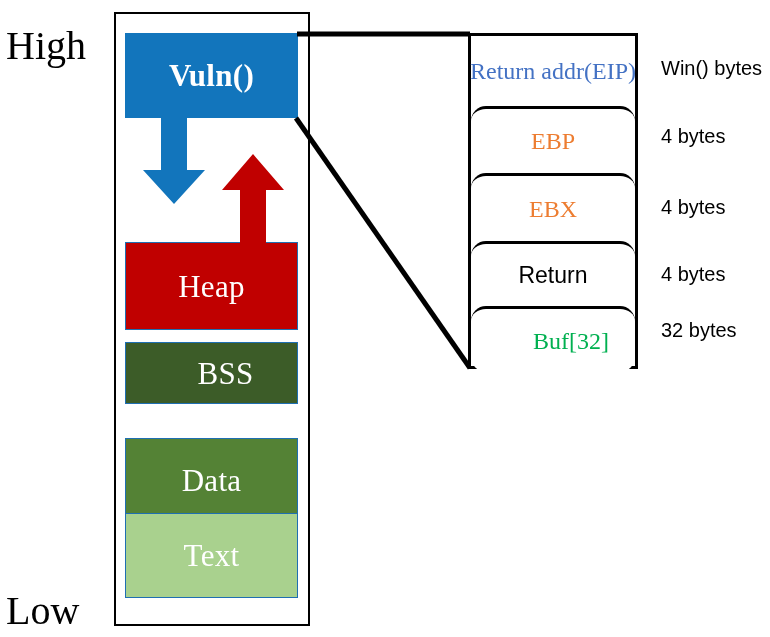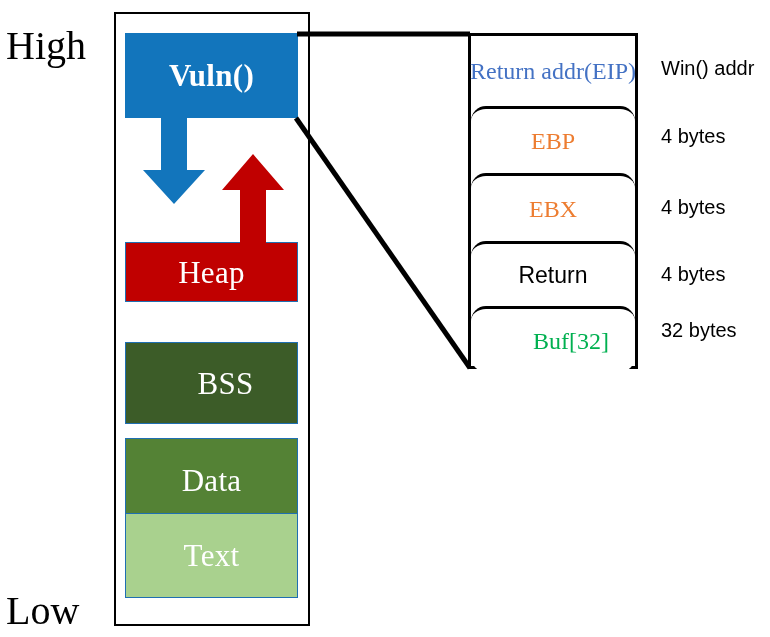--- a/index.html
+++ b/index.html
@@ -39,22 +39,22 @@
     align-items: center;
     justify-content: center;
     color: #ffffff;
     font-family: "Liberation Serif", serif;
     font-size: 31px;
     line-height: 1;
     letter-spacing: 0.3px;
   }
 
   #block-vuln { top: 25px;  height: 85px; background: #1275BC; border-color: #1275BC; font-weight: bold; }
-  #block-heap { top: 234px; height: 60px; background: #C00000; }
-  #block-bss  { top: 334px; height: 82px; background: #3C5C28; padding-left: 28px; }
+  #block-heap { top: 234px; height: 88px; background: #C00000; }
+  #block-bss  { top: 334px; height: 62px; background: #3C5C28; padding-left: 28px; }
   #block-data { top: 430px; height: 84px; background: #548235; }
   #block-text { top: 505px; height: 85px; background: #A9D18E; }
 
   
   .arrow { position: absolute; }
 
   #arrow-down {
     left: 140px;
     top: 108px;
     width: 68px;
@@ -180,19 +180,19 @@
       <span class="frame-label serif c-orange">EBX</span>
     </div>
     <div class="frame-row" style="top:205px; height:65px;">
       <span class="frame-label sans c-black">Return</span>
     </div>
     <div class="frame-row" style="top:270px; height:66px;padding-left:36px;">
       <span class="frame-label serif c-green">Buf[32]</span>
     </div>
   </div>
 
-  <div class="annotation" style="top:50px;">Win() addr</div>
+  <div class="annotation" style="top:50px;">Win() bytes</div>
   <div class="annotation" style="top:118px;">4 bytes</div>
   <div class="annotation" style="top:189px;">4 bytes</div>
   <div class="annotation" style="top:256px;">4 bytes</div>
   <div class="annotation" style="top:312px;">32 bytes</div>
 
 </div>
 
 </body></html>

